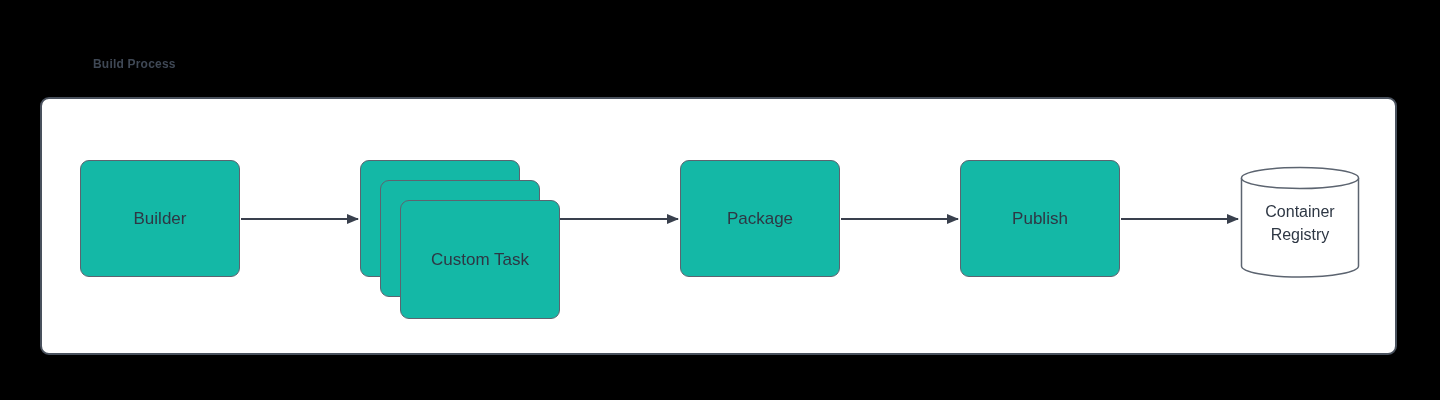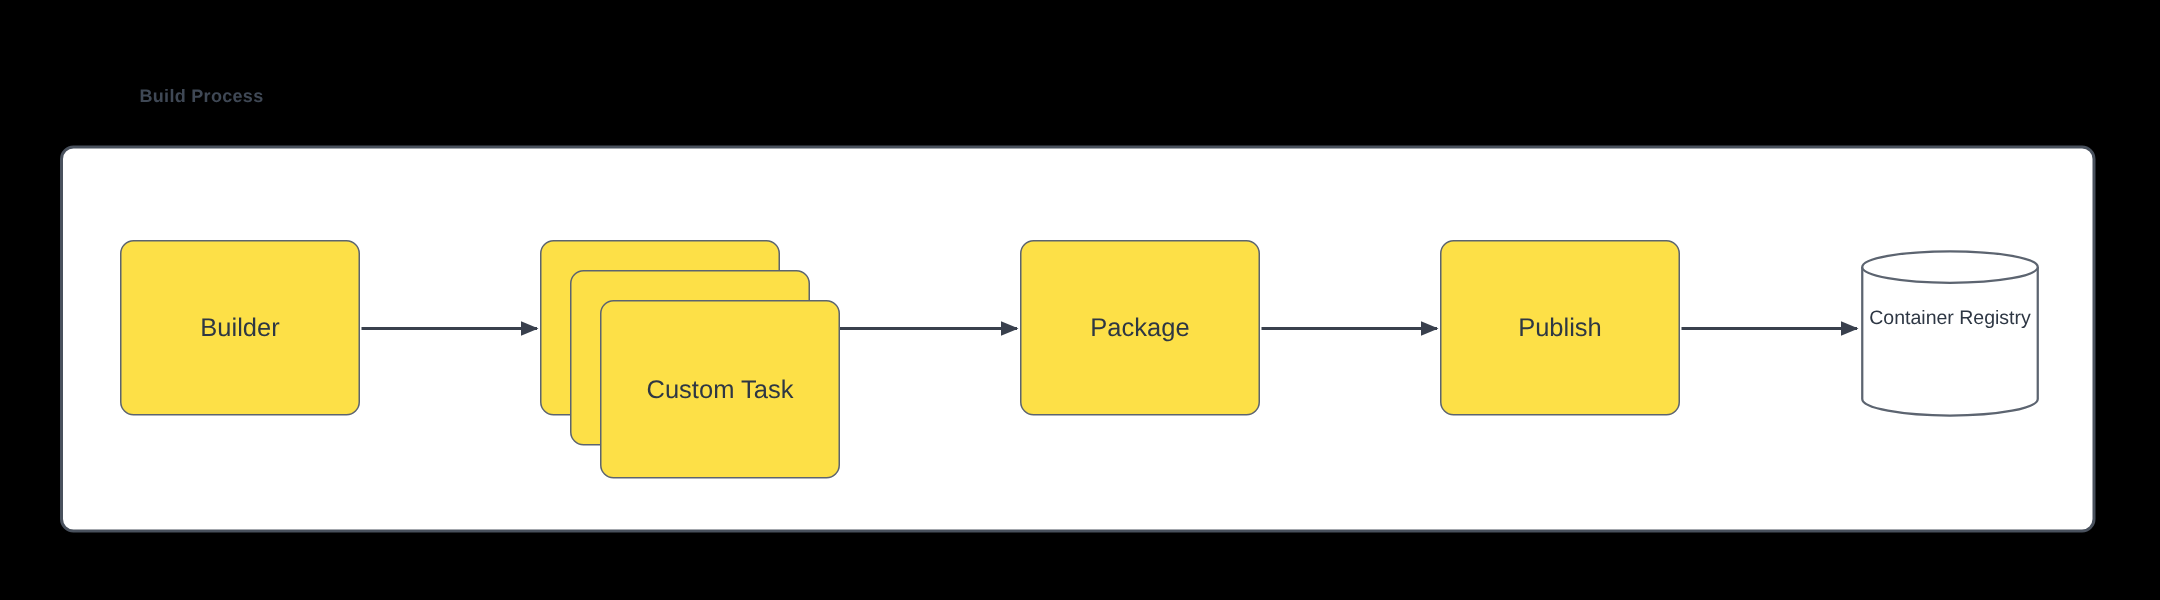--- a/index.html
+++ b/index.html
@@ -31,21 +31,21 @@
     width: 1357px;
     height: 258px;
     background: #ffffff;
     border: 2px solid #49515d;
     border-radius: 9px;
     box-sizing: border-box;
   }
   .node {
     position: absolute;
     box-sizing: border-box;
-    background: #fde047;
+    background: #14b8a6;
     border: 1.5px solid #5c6470;
     border-radius: 9px;
     display: flex;
     align-items: center;
     justify-content: center;
     font-size: 17px;
     color: #2e3744;
     text-align: center;
   }
   .node-builder   { left: 80px;   top: 160px; width: 160px; height: 117px; z-index: 2; }
@@ -59,21 +59,21 @@
     left: 1240px; top: 166px; width: 120px; height: 112px;
     z-index: 2;
   }
   .cylinder-wrap svg { display: block; }
   .cylinder-label {
     position: absolute;
     left: 0;
     top: 34px;
     width: 120px;
     text-align: center;
-    font-size: 13px;
+    font-size: 16px;
     line-height: 23px;
     color: #2e3744;
   }
   .connectors {
     position: absolute;
     left: 0; top: 0;
     width: 1440px; height: 400px;
     z-index: 6;
     pointer-events: none;
   }

